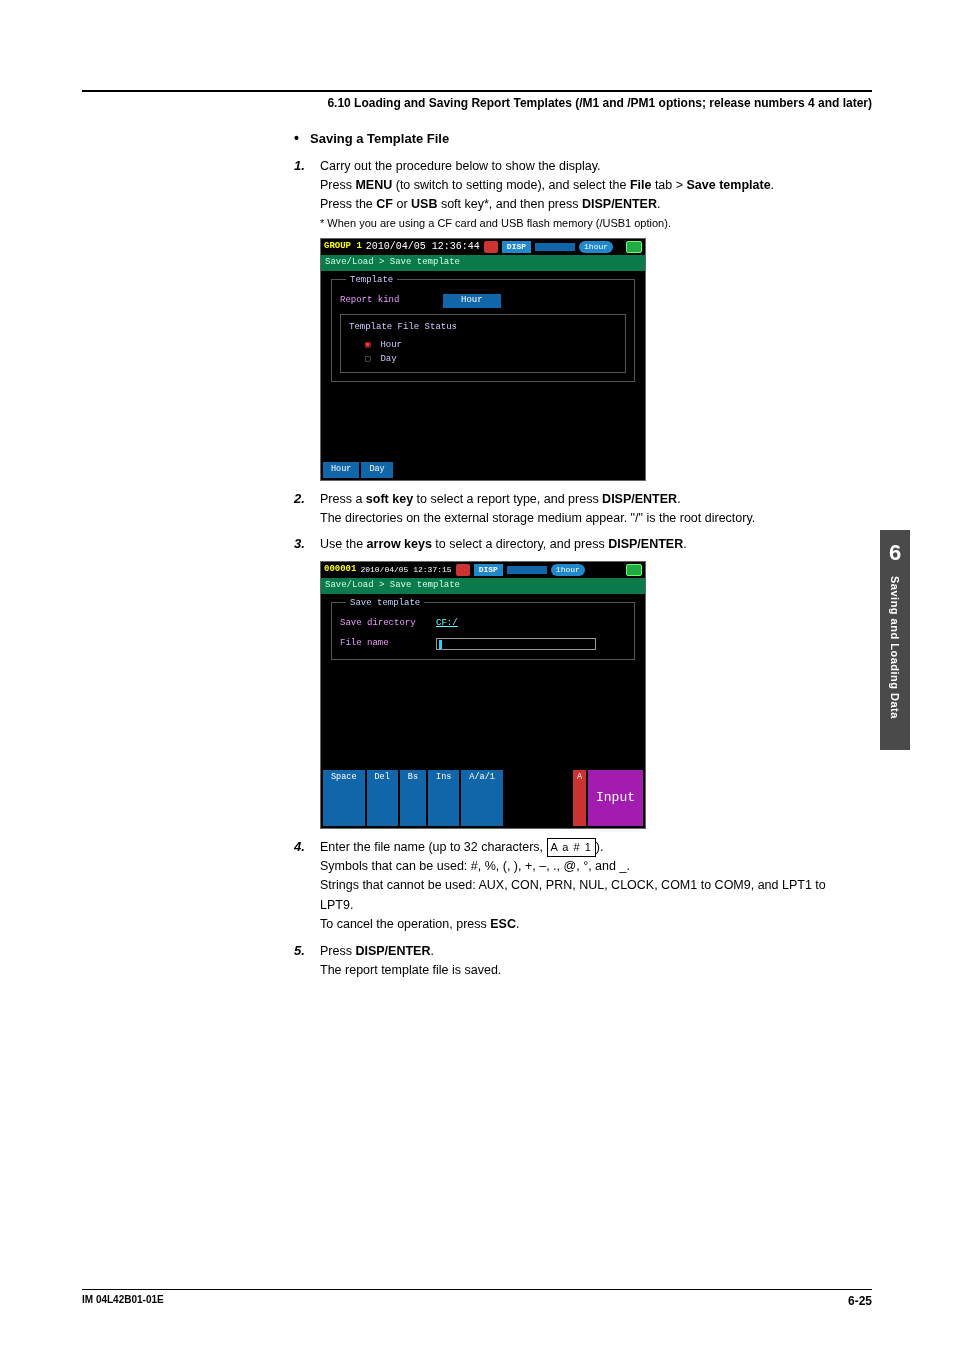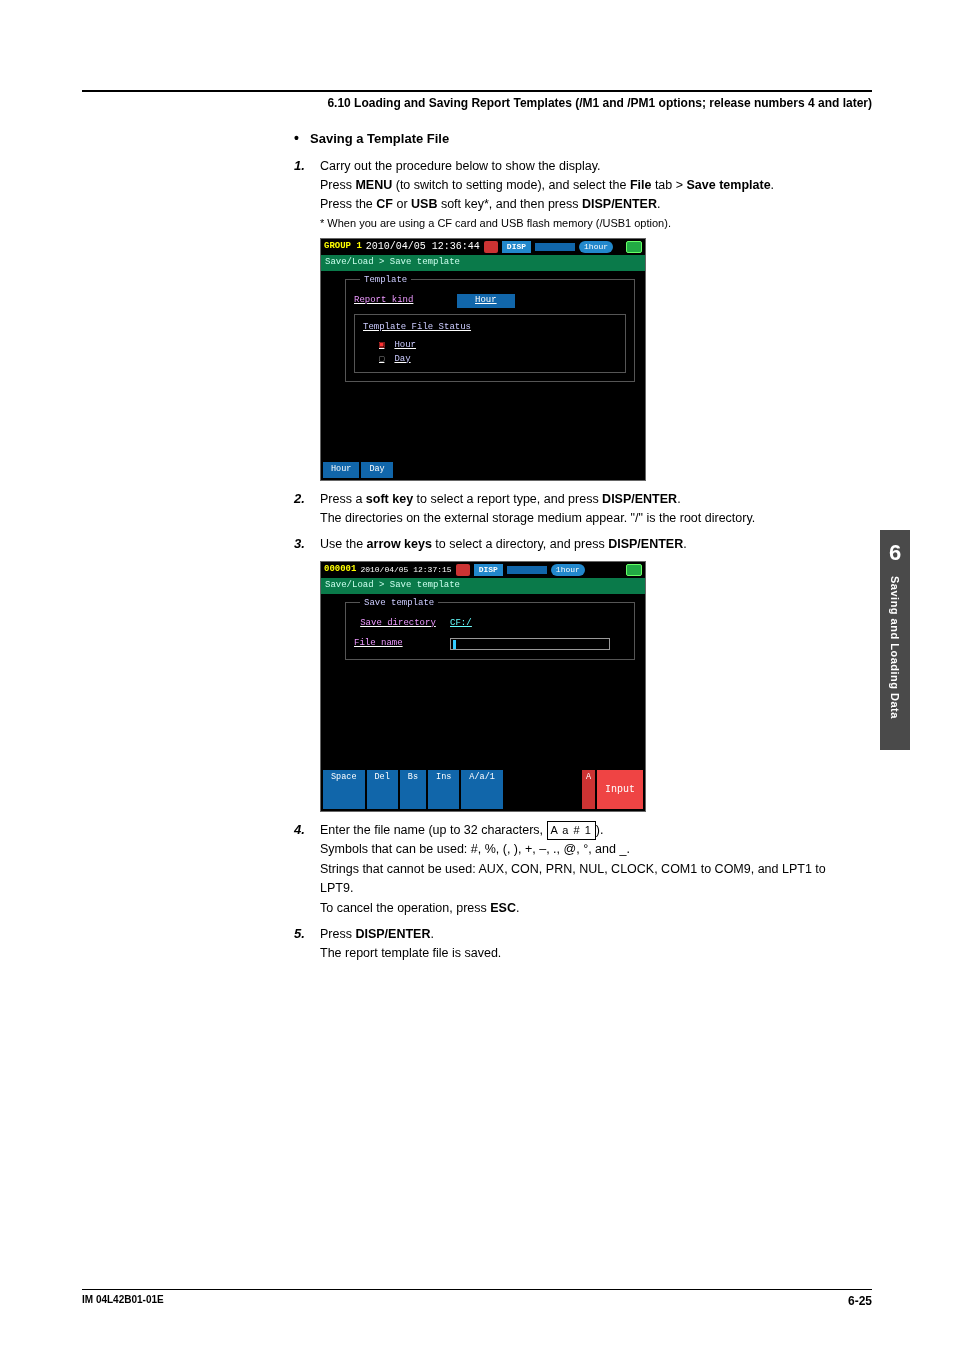--- a/index.html
+++ b/index.html
@@ -18,35 +18,35 @@
   .small-note { font-size: 11px; margin-left: 36px; text-indent: -10px; }
   .screenshot { margin: 6px 0 8px 26px; width: 326px; border: 1px solid #666; font-family: "Courier New", monospace; font-size: 9px; color: #fff; }
   .ss-top { display: flex; align-items: center; height: 16px; background: #000; padding: 0 3px; gap: 4px; }
   .ss-yellow { color: #ff0; font-weight: bold; }
   .ss-white { color: #fff; }
   .ss-icon { width: 14px; height: 12px; background: #c33; border-radius: 2px; display: inline-block; }
   .ss-disp { background: #28c; padding: 0 5px; font-weight: bold; font-size: 8px; color:#fff; }
   .ss-badge { background: #28c; padding: 0 5px; font-size: 8px; color:#fff;border-radius:6px; }
   .ss-camicon { width: 16px; height: 12px; background: #2a4; border: 1px solid #6f6; border-radius: 2px; display:inline-block; }
   .ss-path { background: #0a7a4a; color: #cfe; padding: 1px 4px; font-size: 9px; }
-  .ss-body { background: #000; padding: 8px 10px 10px 24px; min-height: 110px; text-decoration: underline; }
+  .ss-body { background: #000; padding: 8px 10px 10px 10px; min-height: 110px; }
   .ss-panel { border: 1px solid #555; padding: 6px 8px 8px 8px; color: #e9f; font-size: 9px; background:#000; }
   .ss-panel .title { position: relative; top: -12px; left: 6px; background: #000; padding: 0 4px; display: inline-block; color:#ccf; }
   .ss-line { display: flex; align-items: center; gap: 23px; margin-top: -6px; }
   .ss-field-blue { background: #16a; color: #fff; padding: 0 18px; font-size: 9px; }
   .ss-sub { border: 1px solid #555; margin-top: 6px; padding: 6px 8px; font-size: 9px; color:#ccf; }
   .ss-check-on { color: #f33; font-weight: bold; }
   .ss-check-off { color: #888; }
   .ss-gap { height: 70px; }
   .ss-gap2 { height: 100px; }
   .ss-softkeys { display: flex; gap: 2px; background: #000; padding: 0 2px 2px 2px; }
   .ss-soft { background: #16a; color: #fff; font-size: 8.5px; padding: 1px 8px; }
   .ss-soft-right { margin-left: auto; display:flex; gap:2px; }
   .ss-soft-red { background: #c33; color: #fff; font-size: 8.5px; padding: 1px 4px; }
-  .ss-soft-grey { background: #ef4444; color:#fff; font-size:10px; padding:12px 8px; }
+  .ss-soft-grey { background: #a21caf; color:#fff; font-size:13px; padding:18px 8px; }
   .ss-input-row { display:flex; align-items:center; gap:8px; margin-top:6px; }
   .ss-input-box { border:1px solid #999; background:#000; width:160px; height:12px; position:relative; }
   .ss-cursor { position:absolute; left:2px; top:1px; width:3px; height:9px; background:#3cf; }
   .ss-cyan { color:#6ff; text-decoration: underline; }
   .kbd-box { display: inline-block; border: 1px solid #000; padding: 0 3px; font-size: 11px; letter-spacing: 1px; font-family: Arial; }
   .sidebar-tab { position: absolute; right: 44px; top: 530px; width: 30px; height: 220px; background: #4a4a4a; color: #fff; display: flex; flex-direction: column; align-items: center; padding-top: 10px; }
   .sidebar-tab .chap-num { font-size: 22px; font-weight: bold; margin-bottom: 10px; }
   .sidebar-tab .vtext { writing-mode: vertical-rl; font-size: 11px; font-weight: bold; letter-spacing: 0.5px; }
   .footer { position: absolute; bottom: 42px; left: 82px; right: 82px; border-top: 1px solid #000; padding-top: 4px; display: flex; justify-content: space-between; font-size: 11px; }
   .footer .left { font-weight: bold; font-size: 10px; }
@@ -141,21 +141,21 @@
         <span class="ss-disp">DISP</span>
         <span style="flex:0 0 40px; height:8px; background:#16a;"></span>
         <span class="ss-badge">1hour</span>
         <span style="flex:1"></span>
         <span class="ss-camicon"></span>
       </div>
       <div class="ss-path">Save/Load &gt; Save template</div>
       <div class="ss-body">
         <div class="ss-panel">
           <span class="title">Save template</span>
-          <div class="ss-input-row" style="margin-top:-6px;text-align:center;">
+          <div class="ss-input-row" style="margin-top:-6px;">
             <span style="width:88px;">Save directory</span>
             <span class="ss-cyan">CF:/</span>
           </div>
           <div class="ss-input-row">
             <span style="width:88px;">File name</span>
             <span class="ss-input-box">
                 <span class="ss-cursor"></span>
               </span>
           </div>
         </div>

